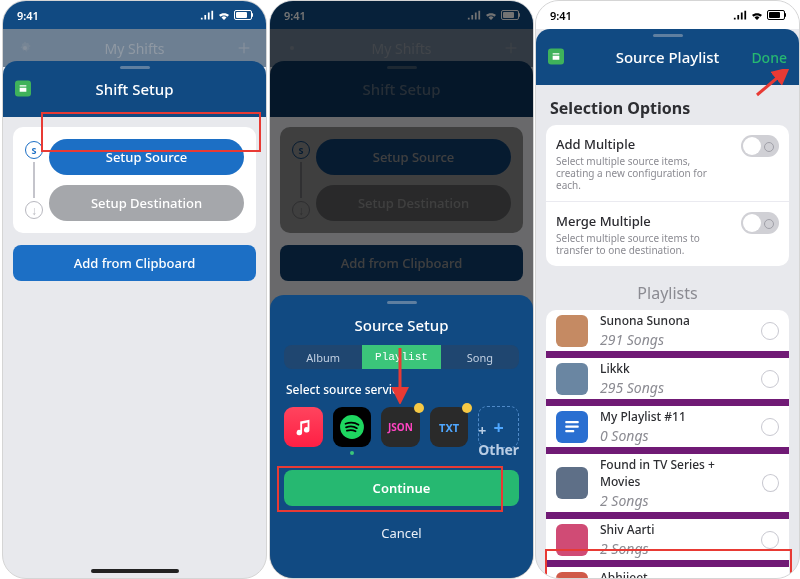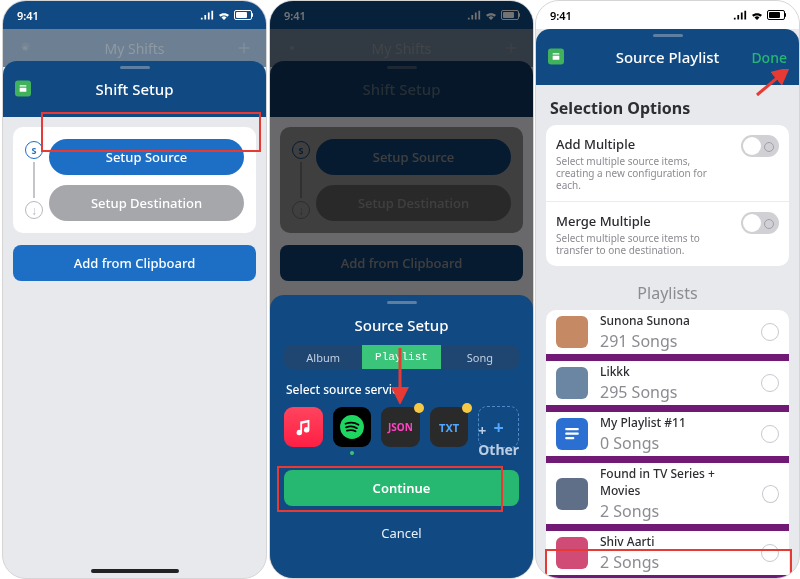--- a/index.html
+++ b/index.html
@@ -230,21 +230,21 @@
     position:relative;
   }
   .pl-row + .pl-row { border-top:7px solid #701a75;}
   .art {
     width:32px; height:32px; border-radius:6px; flex:none;
     background:#ccc;
     display:flex; align-items:center; justify-content:center;
     font-size:14px; color:#fff;
   }
   .pl-txt h5 { margin:0; font-size:12px; font-weight:500; color:#2d2e32;}
-  .pl-txt p { margin:1px 0 0 0; font-size:16px; color:var(--text-mute);}
+  .pl-txt p { margin:1px 0 0 0; font-size:14px; color:var(--text-mute);font-style:italic;}
   .radio {
     width:18px; height:18px; border-radius:50%;
     border:1.5px solid #c8c8d0; margin-left:auto;
     box-sizing:border-box;
   }
   .radio.checked {
     background:var(--accent-green); border-color:var(--accent-green);
     display:flex; align-items:center; justify-content:center;
     color:#fff; font-size:11px;
   }

